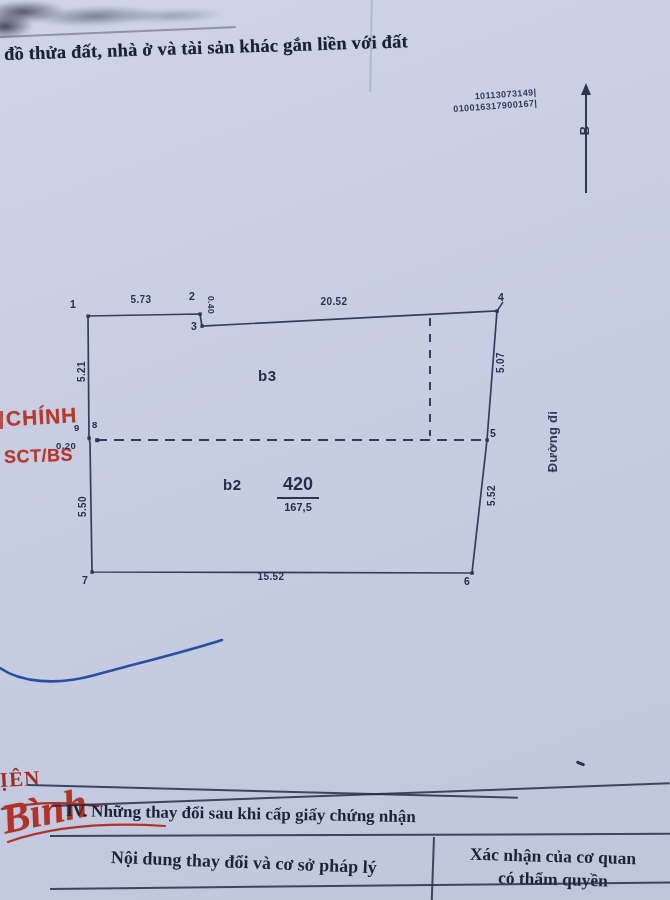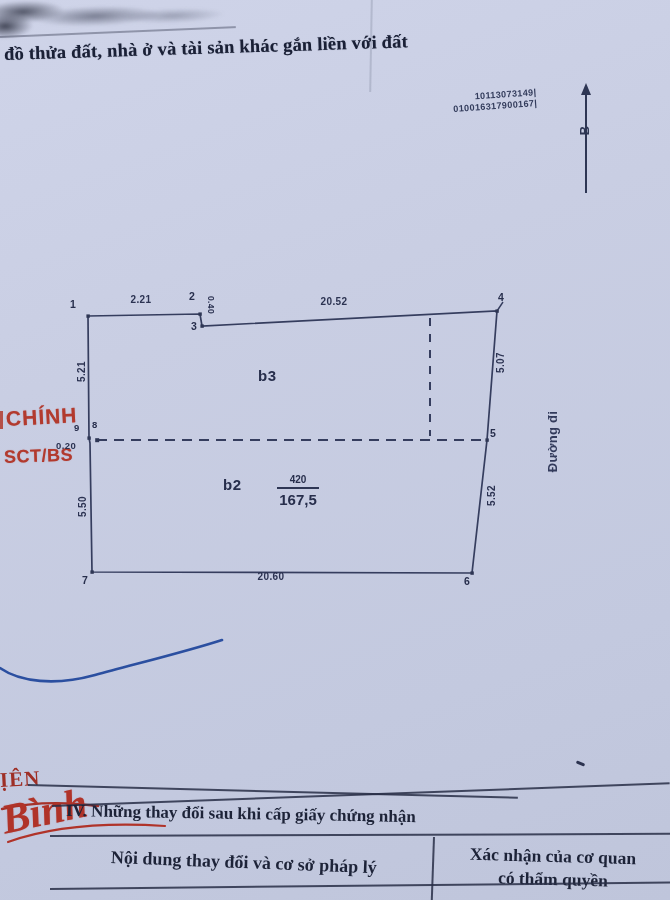--- a/index.html
+++ b/index.html
@@ -44,23 +44,23 @@
   .stamp2{left:4px;top:447px;font-size:18px;font-weight:bold;color:#b23a2e;transform:rotate(-2deg);transform-origin:left center;text-shadow:0 0 1px rgba(178,58,46,.5);letter-spacing:.5px;}
   
   .dia-svg{left:55px;top:285px;}
   .pt{color:#272e4c;font-size:10.5px;font-weight:bold;}
   .pt-s{color:#272e4c;font-size:9.5px;font-weight:bold;}
   .dim{color:#2c3352;font-size:10px;font-weight:bold;letter-spacing:.4px;text-align:center;}
   .vdim{transform:rotate(-90deg);transform-origin:center;width:30px;}
   .vdim90{transform:rotate(90deg);transform-origin:center;width:30px;}
   .zone{color:#272e4c;font-size:15px;font-weight:600;letter-spacing:.5px;}
   .frac{left:272px;top:474px;width:52px;text-align:center;color:#272e4c;}
-  .frac .num{font-size:10px;font-weight:bold;}
+  .frac .num{font-size:18px;font-weight:bold;}
   .frac .bar{height:1.6px;background:#2e3654;margin:2px 5px;}
-  .frac .den{font-size:15px;font-weight:bold;}
+  .frac .den{font-size:11px;font-weight:bold;}
   .road{left:507px;top:434px;width:90px;text-align:center;font-size:13px;font-weight:600;color:#333b5c;transform:rotate(-90deg);letter-spacing:.3px;}
   
   .pen-svg{left:0;top:630px;}
   
   .serif{font-family:"Liberation Serif",serif;}
   .frag{left:0;top:768px;font-size:21px;font-weight:bold;color:#9e2f26;transform:rotate(-3deg);transform-origin:left center;letter-spacing:1px;}
   .rule{background:rgba(40,46,70,.85);height:1.6px;}
   .rule-top-frag{left:28px;top:784px;width:490px;transform:rotate(1.5deg);transform-origin:left center;}
   .sig{left:2px;top:796px;font-size:42px;font-weight:bold;font-style:italic;color:#b03329;transform:rotate(-12deg);transform-origin:left center;text-shadow:0 0 1px rgba(176,51,41,.5);}
   .iv-top{left:52px;top:805px;width:618px;transform:rotate(-2.1deg);transform-origin:left center;}
@@ -115,29 +115,29 @@
 <div class="abs pt" style="left:70px;top:298px;">1</div>
 <div class="abs pt" style="left:189px;top:290px;">2</div>
 <div class="abs pt" style="left:191px;top:320px;">3</div>
 <div class="abs pt" style="left:498px;top:291px;">4</div>
 <div class="abs pt" style="left:490px;top:427px;">5</div>
 <div class="abs pt" style="left:464px;top:575px;">6</div>
 <div class="abs pt" style="left:82px;top:574px;">7</div>
 <div class="abs pt-s" style="left:92px;top:419px;">8</div>
 <div class="abs pt-s" style="left:74px;top:422px;">9</div>
 
-<div class="abs dim" style="left:118px;top:294px;width:46px;">2.21</div>
+<div class="abs dim" style="left:118px;top:294px;width:46px;">5.73</div>
 <div class="abs dim vdim90" style="left:196px;top:300px;font-size:8.5px;">0.40</div>
 <div class="abs dim" style="left:310px;top:296px;width:48px;">20.52</div>
 <div class="abs dim vdim" style="left:66px;top:366px;">5.21</div>
 <div class="abs dim vdim" style="left:485px;top:357px;">5.07</div>
 <div class="abs dim" style="left:56px;top:440px;font-size:9.5px;">0.20</div>
 <div class="abs dim vdim" style="left:67px;top:501px;">5.50</div>
 <div class="abs dim vdim" style="left:476px;top:490px;">5.52</div>
-<div class="abs dim" style="left:246px;top:571px;width:50px;">20.60</div>
+<div class="abs dim" style="left:246px;top:571px;width:50px;">15.52</div>
 
 <div class="abs zone" style="left:258px;top:367px;">b3</div>
 <div class="abs zone" style="left:196px;top:476px;margin-left:27px;">b2</div>
 <div class="abs frac">
   <div class="num">420</div>
   <div class="bar"></div>
   <div class="den">167,5</div>
 </div>
 <div class="abs road">Đường đi</div>
 

